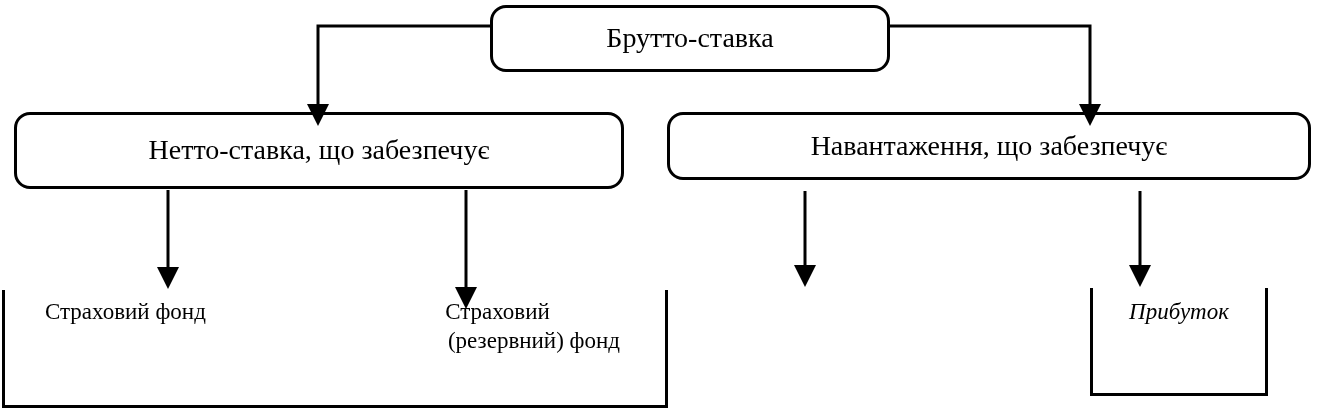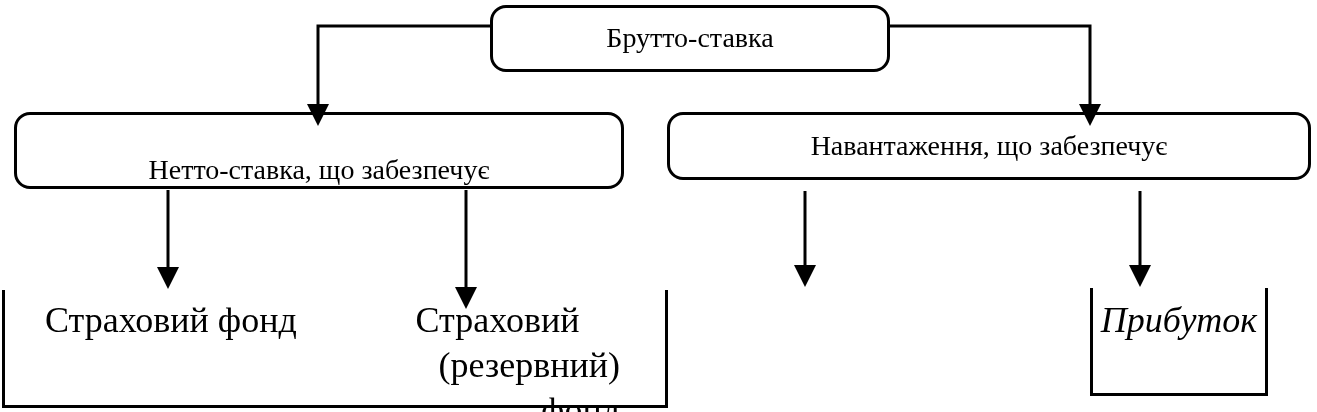--- a/index.html
+++ b/index.html
@@ -11,21 +11,21 @@
   .stage *{box-sizing:border-box;}
   .rbox{
     position:absolute;background:#ffffff;border:3px solid #000000;border-radius:16px;
     display:flex;align-items:center;justify-content:center;z-index:1;
   }
   .rbox .lbl{font-size:28px;line-height:1.1;white-space:nowrap;}
   .obox{
     position:absolute;background:#ffffff;z-index:1;
     border-left:3px solid #000000;border-right:3px solid #000000;border-bottom:3px solid #000000;
   }
-  .btxt{font-size:36px;line-height:1.25;}
+  .btxt{font-size:23px;line-height:1.25;}
   .abs{position:absolute;}
   .center{text-align:center;}
   .connectors{position:absolute;left:0;top:0;z-index:5;pointer-events:none;}
   .line{stroke:#000000;stroke-width:3;fill:none;}
   .head{fill:#000000;stroke:none;}
 </style>
 </head>
 <body>
 
 <div class="stage">
@@ -47,21 +47,21 @@
     <polygon class="head" points="794,265 816,265 805,287"></polygon>
 
     <line class="line" x1="1140" y1="191" x2="1140" y2="267"></line>
     <polygon class="head" points="1129,265 1151,265 1140,287"></polygon>
   </svg>
 
   <div class="rbox" style="left:490px;top:5px;width:400px;height:67px;">
     <span class="lbl">Брутто-ставка</span>
   </div>
 
-  <div class="rbox" style="left:14px;top:112px;width:610px;height:77px;align-items:flex-end;">
+  <div class="rbox" style="left:14px;top:112px;width:610px;height:77px;">
     <span class="lbl">Нетто-ставка, що забезпечує</span>
   </div>
 
   <div class="rbox" style="left:667px;top:112px;width:644px;height:68px;">
     <span class="lbl">Навантаження, що забезпечує</span>
   </div>
 
   <div class="obox" style="left:2px;top:290px;width:666px;height:118px;">
     <div class="btxt abs" style="left:40px;top:8px;white-space:nowrap;">Страховий фонд</div>
     <div class="btxt abs center" style="left:370px;top:8px;width:245px;">

